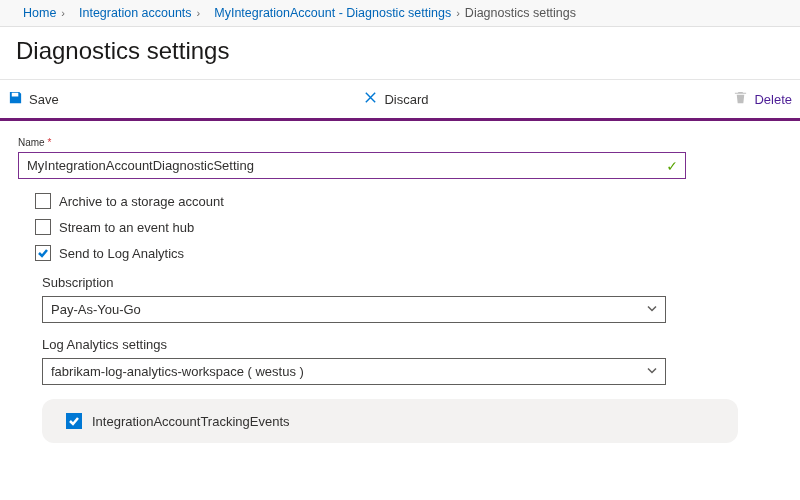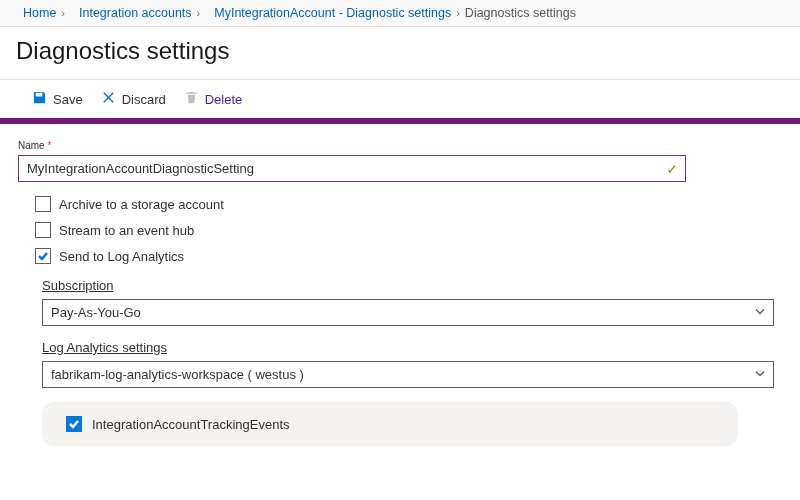--- a/index.html
+++ b/index.html
@@ -25,25 +25,26 @@
     .breadcrumb .chev { color: #6a6a6a; font-size: 11px; }
     .breadcrumb .current { color: #555; }
     h1.page-title {
       font-size: 24px;
       font-weight: 400;
       padding: 10px 16px 14px;
       color: #1b1a19;
     }
     .toolbar {
       border-top: 1px solid #e5e5e5;
-      border-bottom: 6px solid #701a75;
-      padding: 8px 32px;
+      border-bottom: 3px solid #701a75;
+      padding: 8px 8px;
       display: flex;
       align-items: center;
       gap: 18px;
+      justify-content: space-between;
     }
     .tb-btn {
       display: inline-flex;
       align-items: center;
       gap: 6px;
       background: none;
       border: none;
       font-size: 13px;
       cursor: pointer;
       color: #323130;
@@ -77,34 +78,34 @@
       align-items: center;
       justify-content: center;
       background: #fff;
       cursor: pointer;
     }
     .chk.checked svg { display: block; }
     .chk svg { display: none; width: 12px; height: 12px; stroke: #0078d4; stroke-width: 2.5; fill: none; }
     .chk.filled { background: #0078d4; border-color: #0078d4; }
     .chk.filled svg { display: block; stroke: #fff; }
     .sub-section { margin-left: 24px; margin-top: 14px; }
-    .select-wrap { position: relative; width: 732px; margin-bottom: 14px; }
+    .select-wrap { position: relative; width: 624px; margin-bottom: 14px; }
     .select-box {
       width: 100%;
       border: 1px solid #605e5c;
       padding: 5px 28px 5px 8px;
       font-size: 13px;
       background: #fff;
       cursor: pointer;
       text-align: left;
       color: #323130;
     }
     .chevron-down { position: absolute; right: 8px; top: 50%; transform: translateY(-50%); pointer-events: none; }
     .chevron-down svg { width: 12px; height: 12px; stroke: #605e5c; stroke-width: 1.5; fill: none; }
-    .sec-label { font-size: 13px; color: #323130; margin-top: 12px; margin-bottom: 6px; text-decoration: underline; }
+    .sec-label { font-size: 13px; color: #323130; margin-top: 12px; margin-bottom: 6px; }
     .log-box {
       margin-left: 24px;
       margin-top: 6px;
       background: #f3f2f1;
       width: 696px;
       padding: 14px 24px;
       display: flex;
       align-items: center;
       gap: 10px;
       border-radius: 12px;

